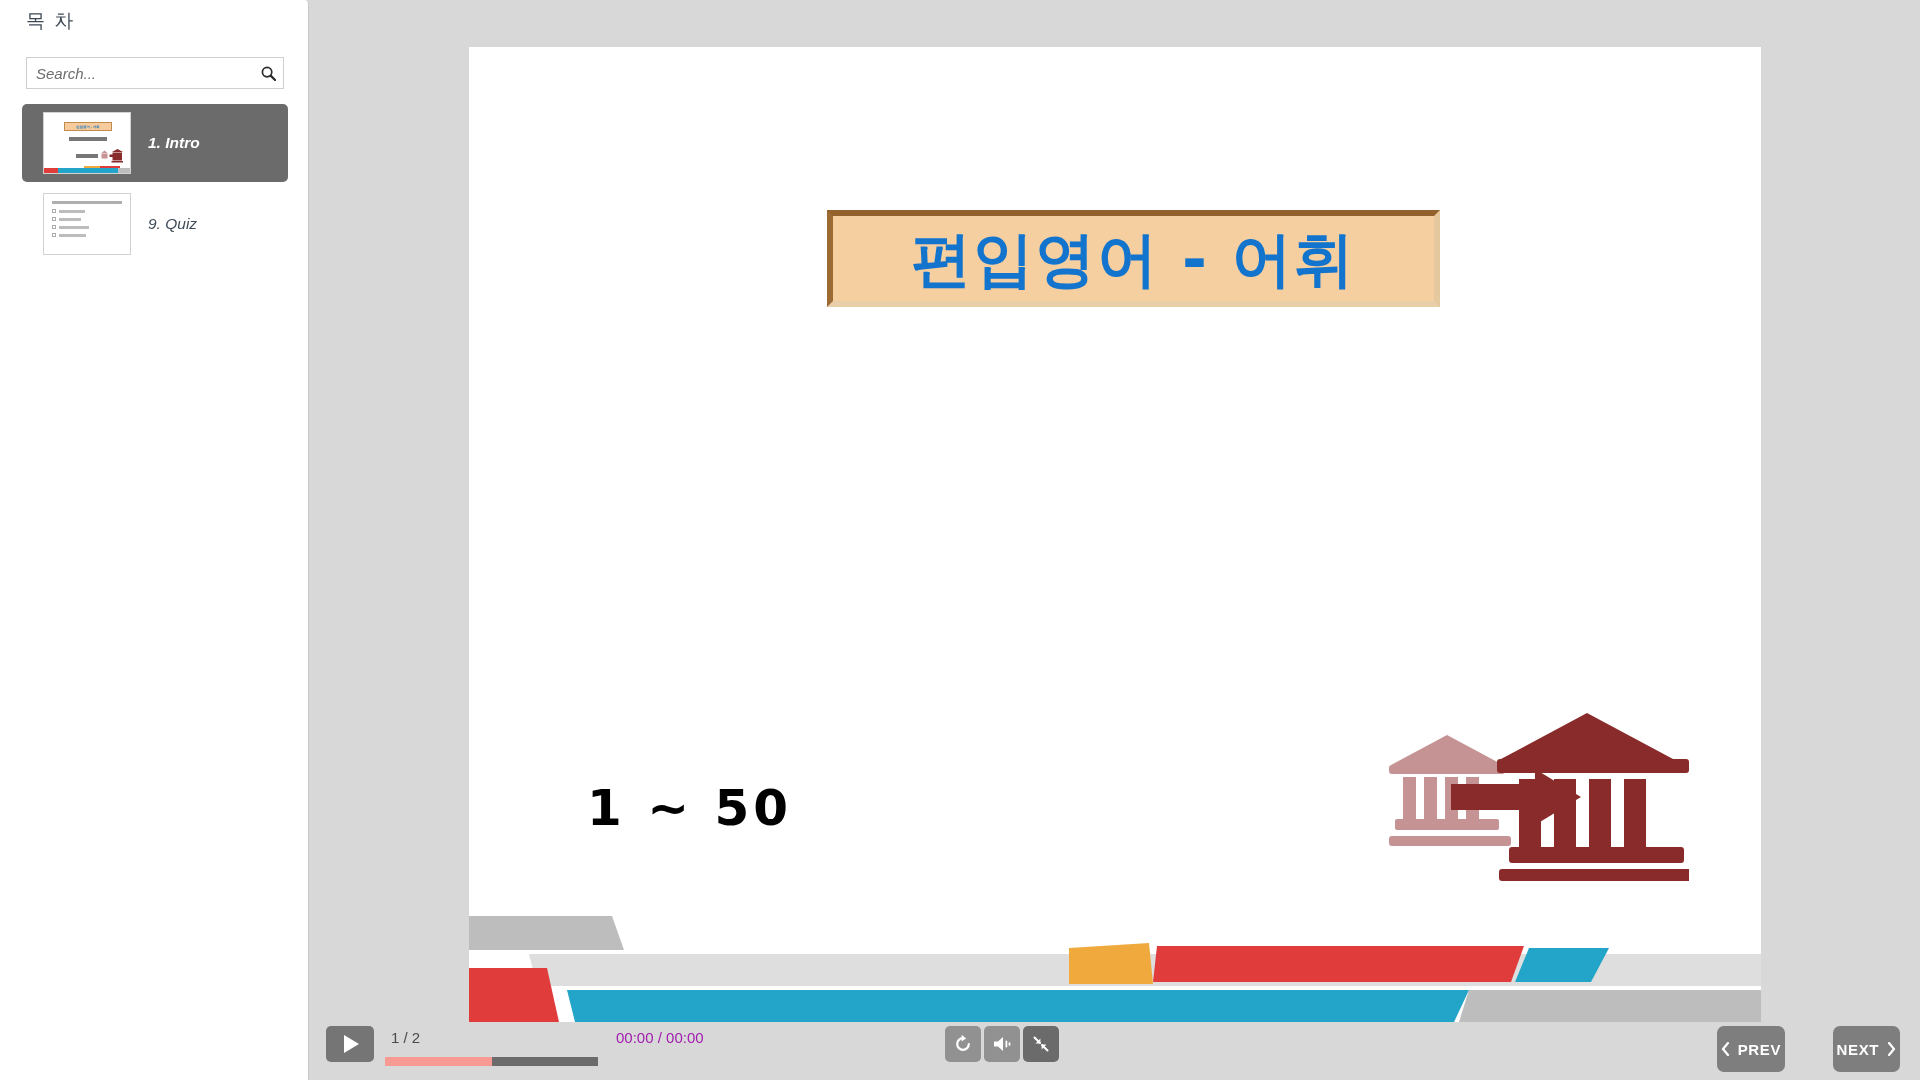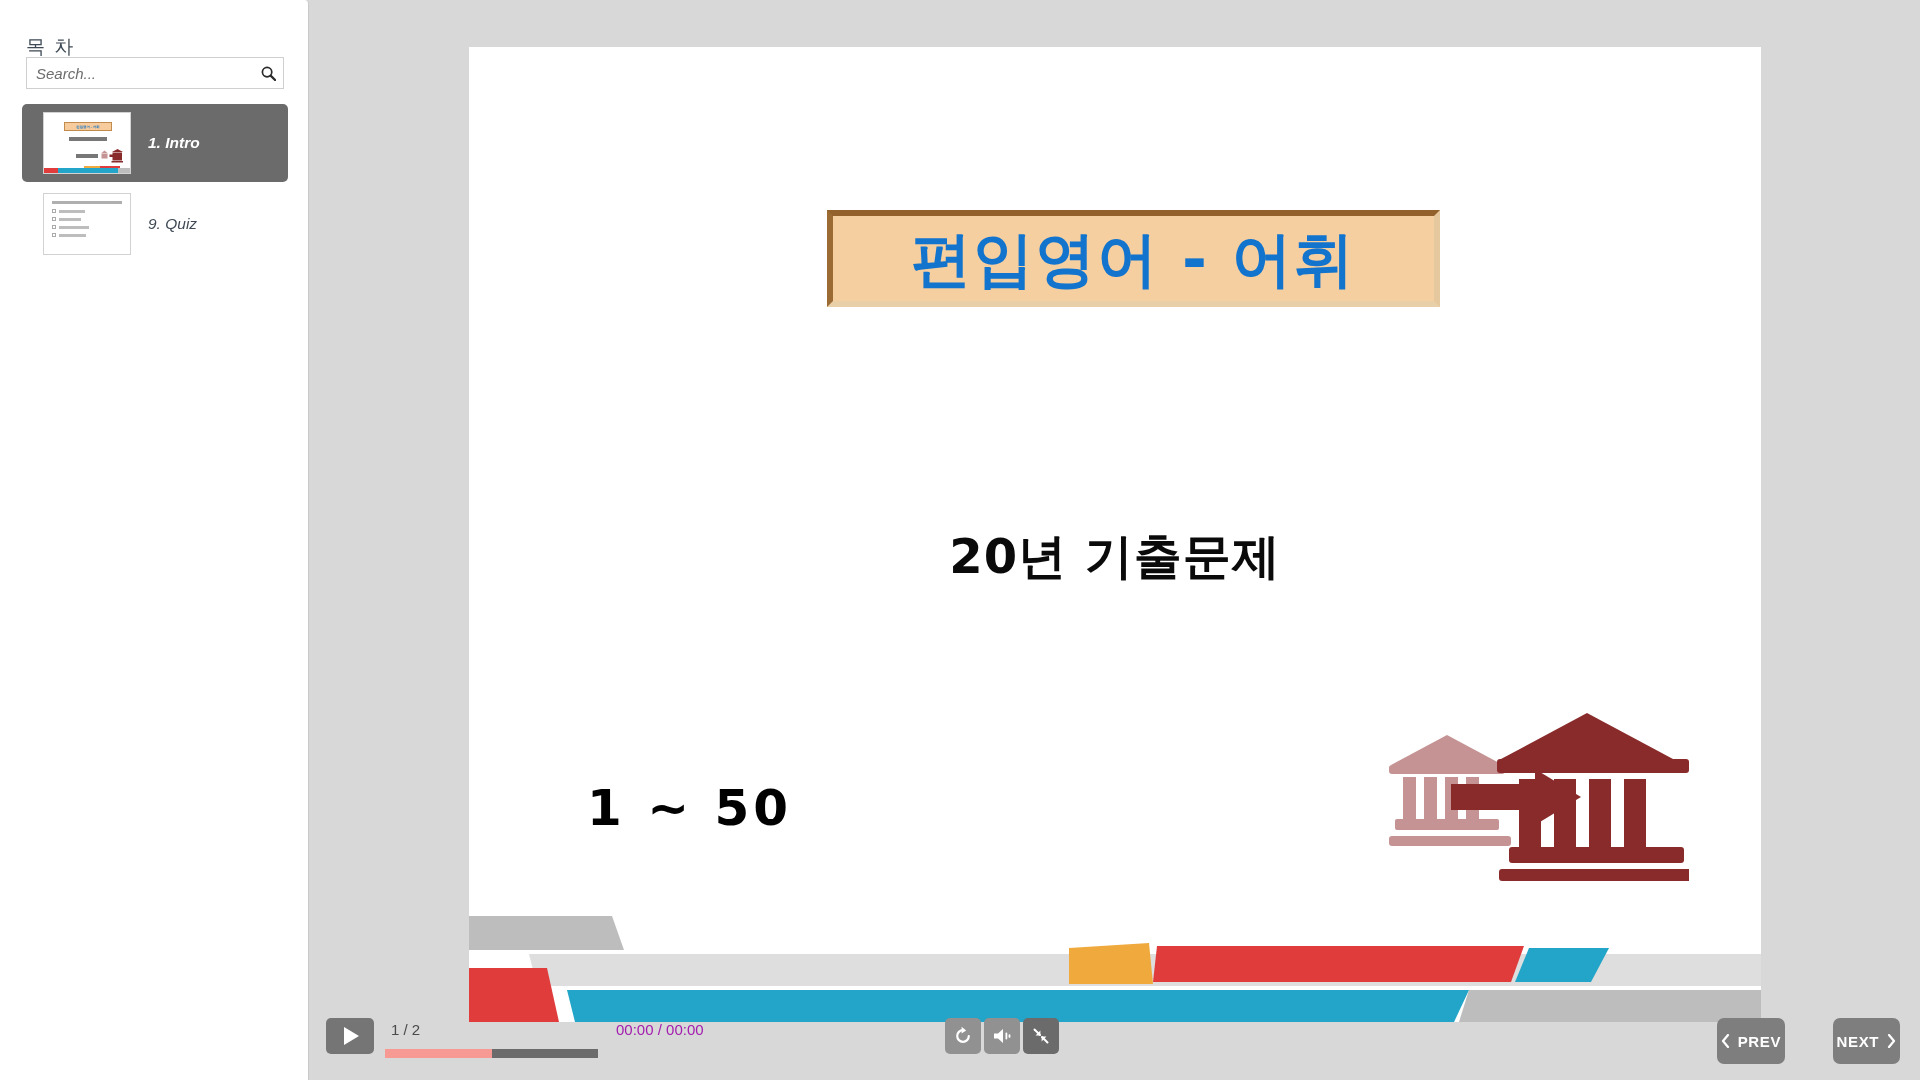--- a/index.html
+++ b/index.html
@@ -14,21 +14,21 @@
   
   #sidebar {
     position: absolute; left: 0; top: 0;
     width: 309px; height: 1080px;
     background: #ffffff;
     border-right: 1px solid #c9c9c9;
     border-top-right-radius: 4px;
   }
   #sidebar-title {
     font-size: 19px; color: #3f4a56; letter-spacing: 2px;
-    padding: 34px 0 0 26px; font-weight: 400;
+    padding: 8px 0 0 26px; font-weight: 400;
   }
   #search-wrap {
     position: absolute; left: 26px; top: 57px;
     width: 258px; height: 32px;
     border: 1px solid #cfcfcf; background: #fff;
     display: flex; align-items: center;
   }
   #search-input {
     border: 0; outline: 0; flex: 1;
     font-size: 15px; font-style: italic; color: #0f172a;
@@ -110,21 +110,21 @@
     position:absolute; left:118px; width:1050px; top:732px;
     font-size:50px; font-weight:bold; color:#000000;
     font-family:"DejaVu Sans","Liberation Sans",sans-serif; letter-spacing:4px;
   }
   #transfer-graphic { position:absolute; left:920px; top:650px; width:300px; height:185px; }
 
   
   #bands { position:absolute; left:0; bottom:0; width:1292px; height:120px; }
 
   
-  #playbar { position:absolute; left:309px; right:0; bottom:8px; height:60px; }
+  #playbar { position:absolute; left:309px; right:0; bottom:0; height:60px; }
   #play-button {
     position:absolute; left:17px; top:6px; width:48px; height:36px;
     background:#757575; border-radius:5px; cursor:pointer;
     display:flex; align-items:center; justify-content:center;
   }
   #play-button .tri {
     width:0;height:0;border-left:15px solid #fff;
     border-top:9px solid transparent;border-bottom:9px solid transparent;
     margin-left:3px;
   }
@@ -231,21 +231,20 @@
     </div>
   </div>
 
   <div id="stage">
     <div id="slide">
 
       <div id="slide-banner">
         <div id="slide-banner-text">편입영어 - 어휘</div>
       </div>
 
-      <div id="slide-sub1">20년 기출문제</div>
       <div id="slide-sub2">1 ~ 50</div>
 
       <svg id="transfer-graphic" viewBox="0 0 300 185">
 
         <polygon points="2,68 58,38 114,68" fill="#c59393"></polygon>
         <rect x="0" y="68" width="116" height="9" rx="3" fill="#c59393"></rect>
         <rect x="14" y="80" width="13" height="42" fill="#c59393"></rect>
         <rect x="35" y="80" width="13" height="42" fill="#c59393"></rect>
         <rect x="56" y="80" width="13" height="42" fill="#c59393"></rect>
         <rect x="77" y="80" width="13" height="42" fill="#c59393"></rect>

